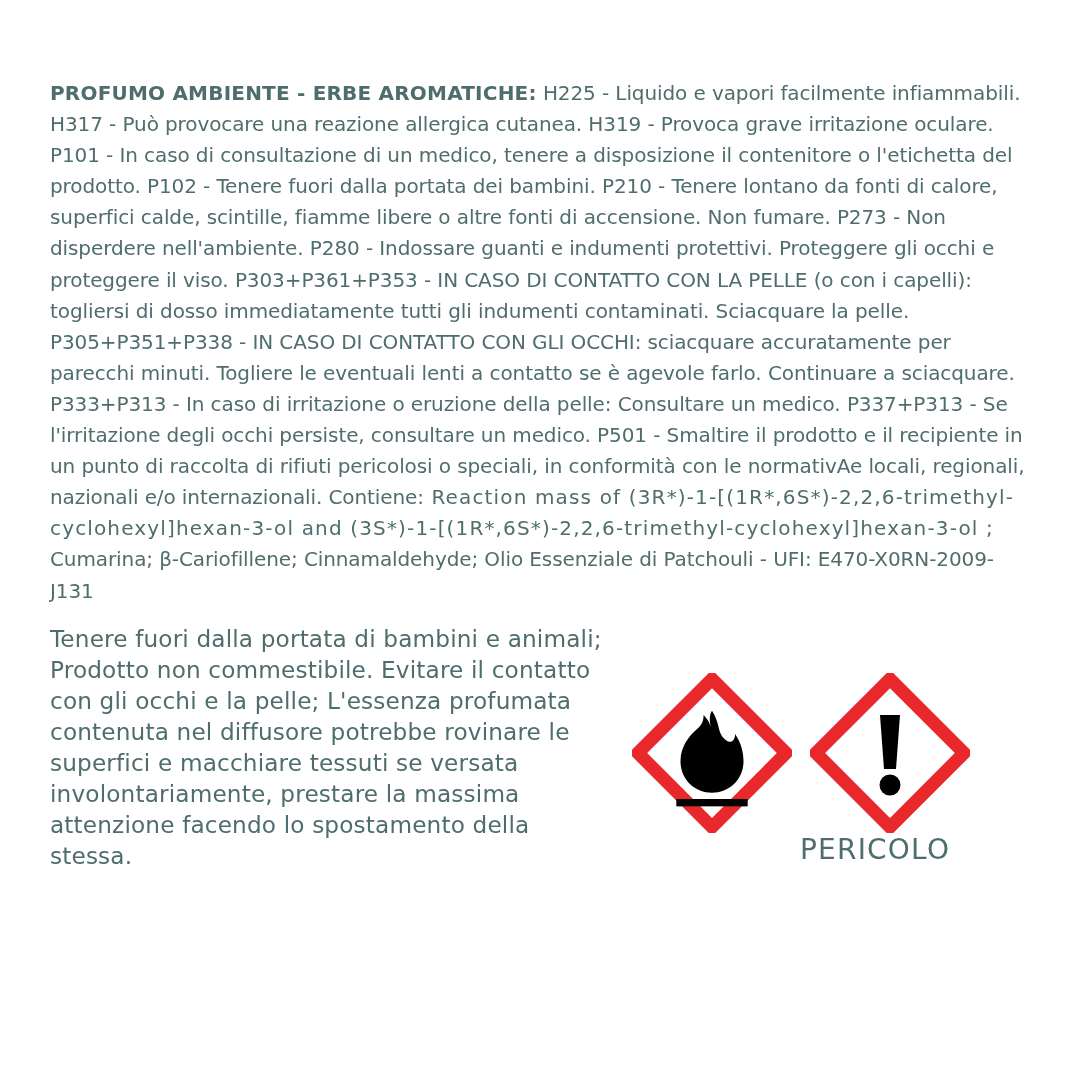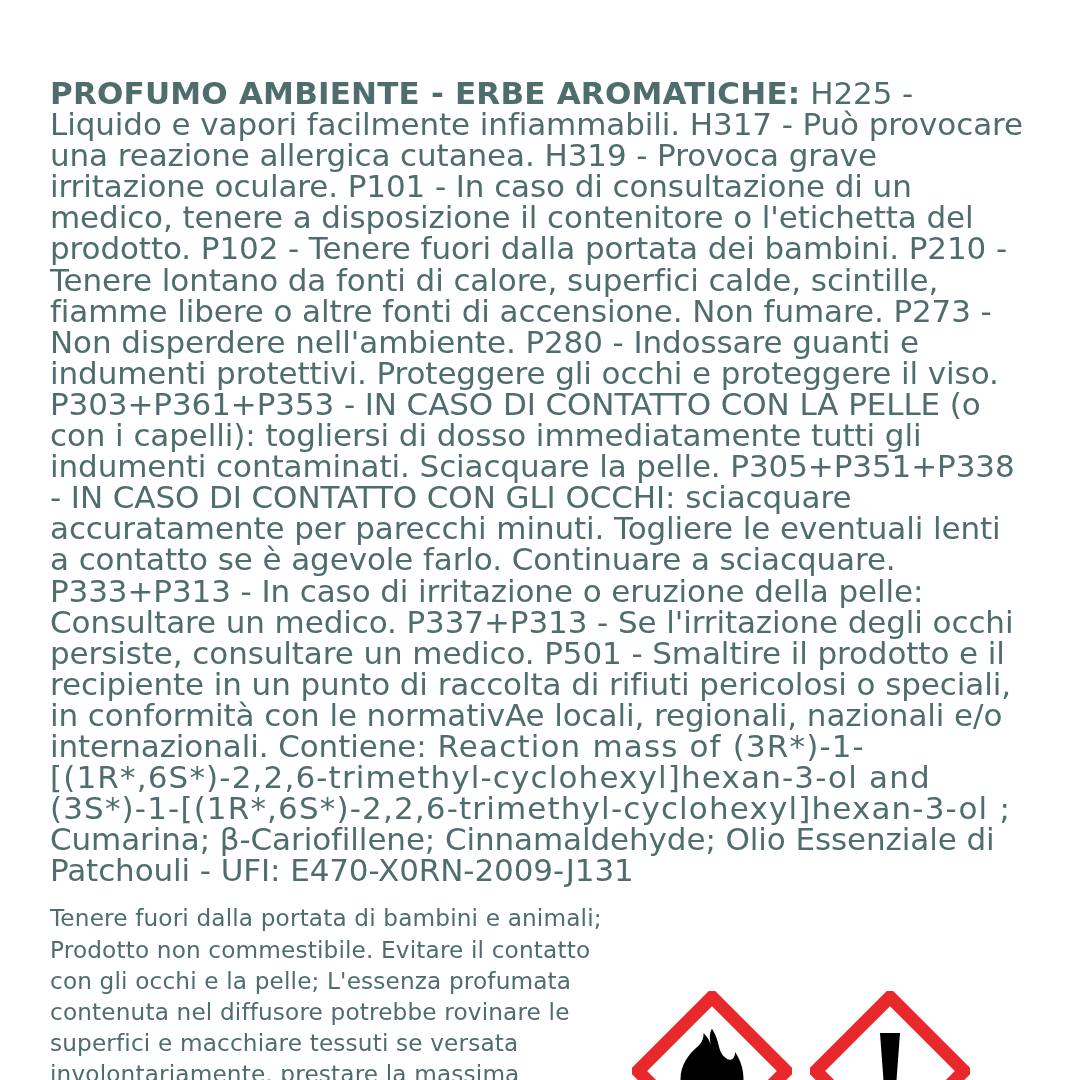--- a/index.html
+++ b/index.html
@@ -15,38 +15,38 @@
     overflow: hidden;
   }
   .page {
     position: relative;
     width: 1080px;
     height: 1080px;
     box-sizing: border-box;
     padding: 78px 52px 0 50px;
   }
   .hazard-block {
-    font-size: 31px;
+    font-size: 20px;
     line-height: 31.1px;
     letter-spacing: -0.1px;
     color: #4f6d6d;
     text-align: left;
     margin: 0;
   }
   .hazard-block .product-name {
     font-weight: bold;
     color: #4f6d6d;
     letter-spacing: 0.2px;
   }
   .chem-wide {
     letter-spacing: 1.15px;
   }
   .lower-section {
     display: flex;
-    align-items: flex-end;
+    align-items: center;
     margin-top: 16px;
   }
   .warning-text {
     font-size: 23.2px;
     line-height: 31.1px;
     color: #4f6d6d;
     width: 560px;
     flex: 0 0 560px;
     letter-spacing: 0.15px;
   }

